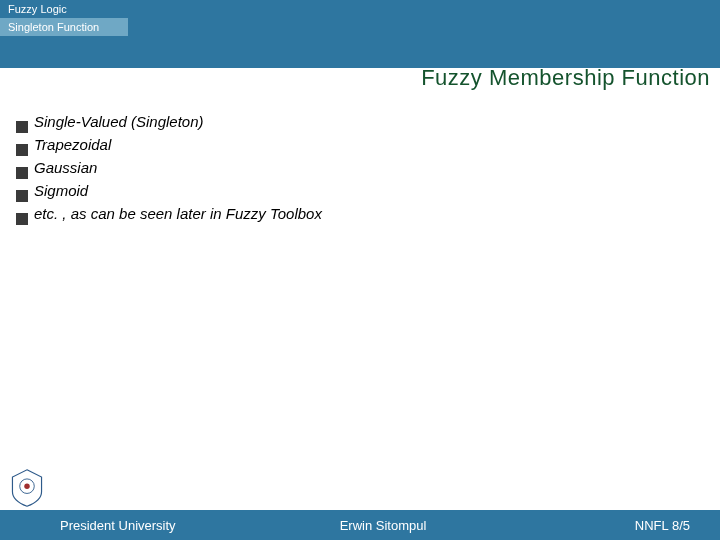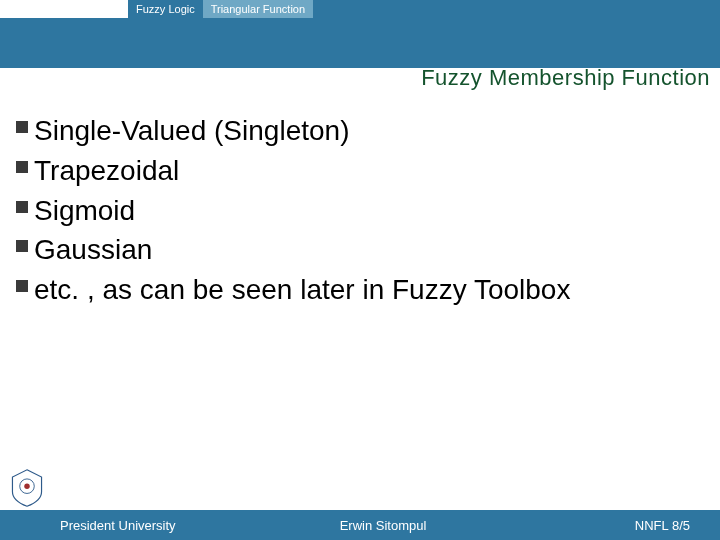--- a/index.html
+++ b/index.html
@@ -18,20 +18,21 @@
     position: relative;
   }
   .crumb-bar {
     position: absolute;
     top: 0; left: 0;
     height: 18px;
     display: flex;
     font-size: 11px;
     line-height: 18px;
     color: #fff;
+    flex-direction: column;
   }
   .crumb-spacer {
     width: 128px;
     height: 18px;
     background: #fff;
   }
   .crumb-1 {
     background: #2e76a0;
     padding: 0 8px;
   }
@@ -51,24 +52,25 @@
   }
   .content {
     position: absolute;
     top: 112px;
     left: 16px;
     right: 16px;
   }
   .bullet-item {
     display: flex;
     align-items: flex-start;
-    font-size: 28px;
+    font-size: 15px;
     color: #000;
     line-height: 1.35;
     margin-bottom: 2px;
+    font-style: italic;
   }
   .bullet-icon {
     width: 12px;
     height: 12px;
     background: #3a3a3a;
     margin-top: 9px;
     margin-right: 6px;
     flex-shrink: 0;
   }
   .footer {
@@ -105,42 +107,42 @@
   }
   .logo svg { width: 100%; height: 100%; }
 </style>
 </head>
 <body>
 
 <div class="header-blue">
   <div class="crumb-bar">
     <div class="crumb-spacer"></div>
     <div class="crumb-1">Fuzzy Logic</div>
-    <div class="crumb-2">Triangular Function</div>
+    <div class="crumb-2">Singleton Function</div>
   </div>
 </div>
 
 <div class="title-text">Fuzzy Membership Function</div>
 
 <div class="content">
   <div class="bullet-item">
     <span class="bullet-icon"></span>
     <span>Single-Valued (Singleton)</span>
   </div>
   <div class="bullet-item">
     <span class="bullet-icon"></span>
     <span>Trapezoidal</span>
   </div>
   <div class="bullet-item">
     <span class="bullet-icon"></span>
-    <span>Sigmoid</span>
+    <span>Gaussian</span>
   </div>
   <div class="bullet-item">
     <span class="bullet-icon"></span>
-    <span>Gaussian</span>
+    <span>Sigmoid</span>
   </div>
   <div class="bullet-item">
     <span class="bullet-icon"></span>
     <span>etc. , as can be seen later in Fuzzy Toolbox</span>
   </div>
 </div>
 
 <div class="logo">
   <svg viewBox="0 0 40 44">
     <path d="M20 2 L36 10 L36 26 Q36 36 20 42 Q4 36 4 26 L4 10 Z" fill="none" stroke="#2e5a8a" stroke-width="1.3"></path>

